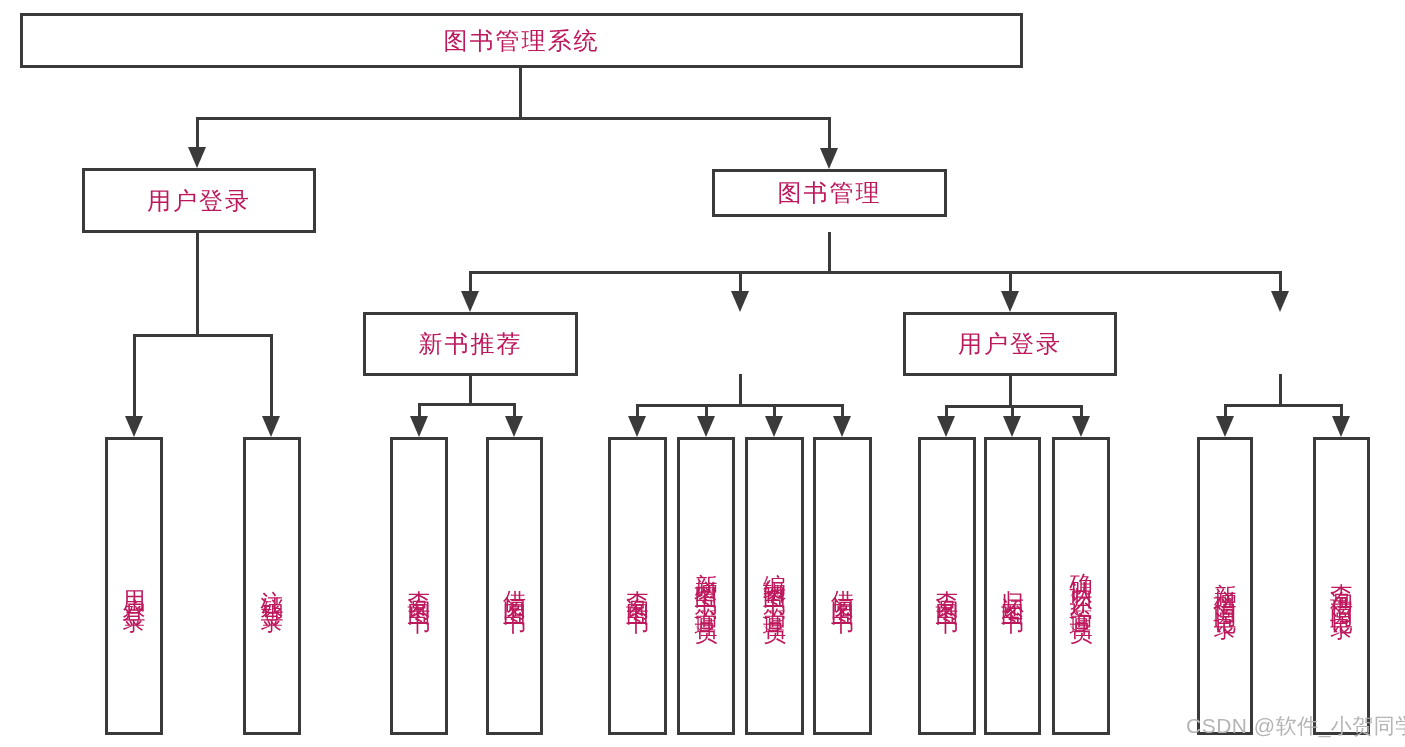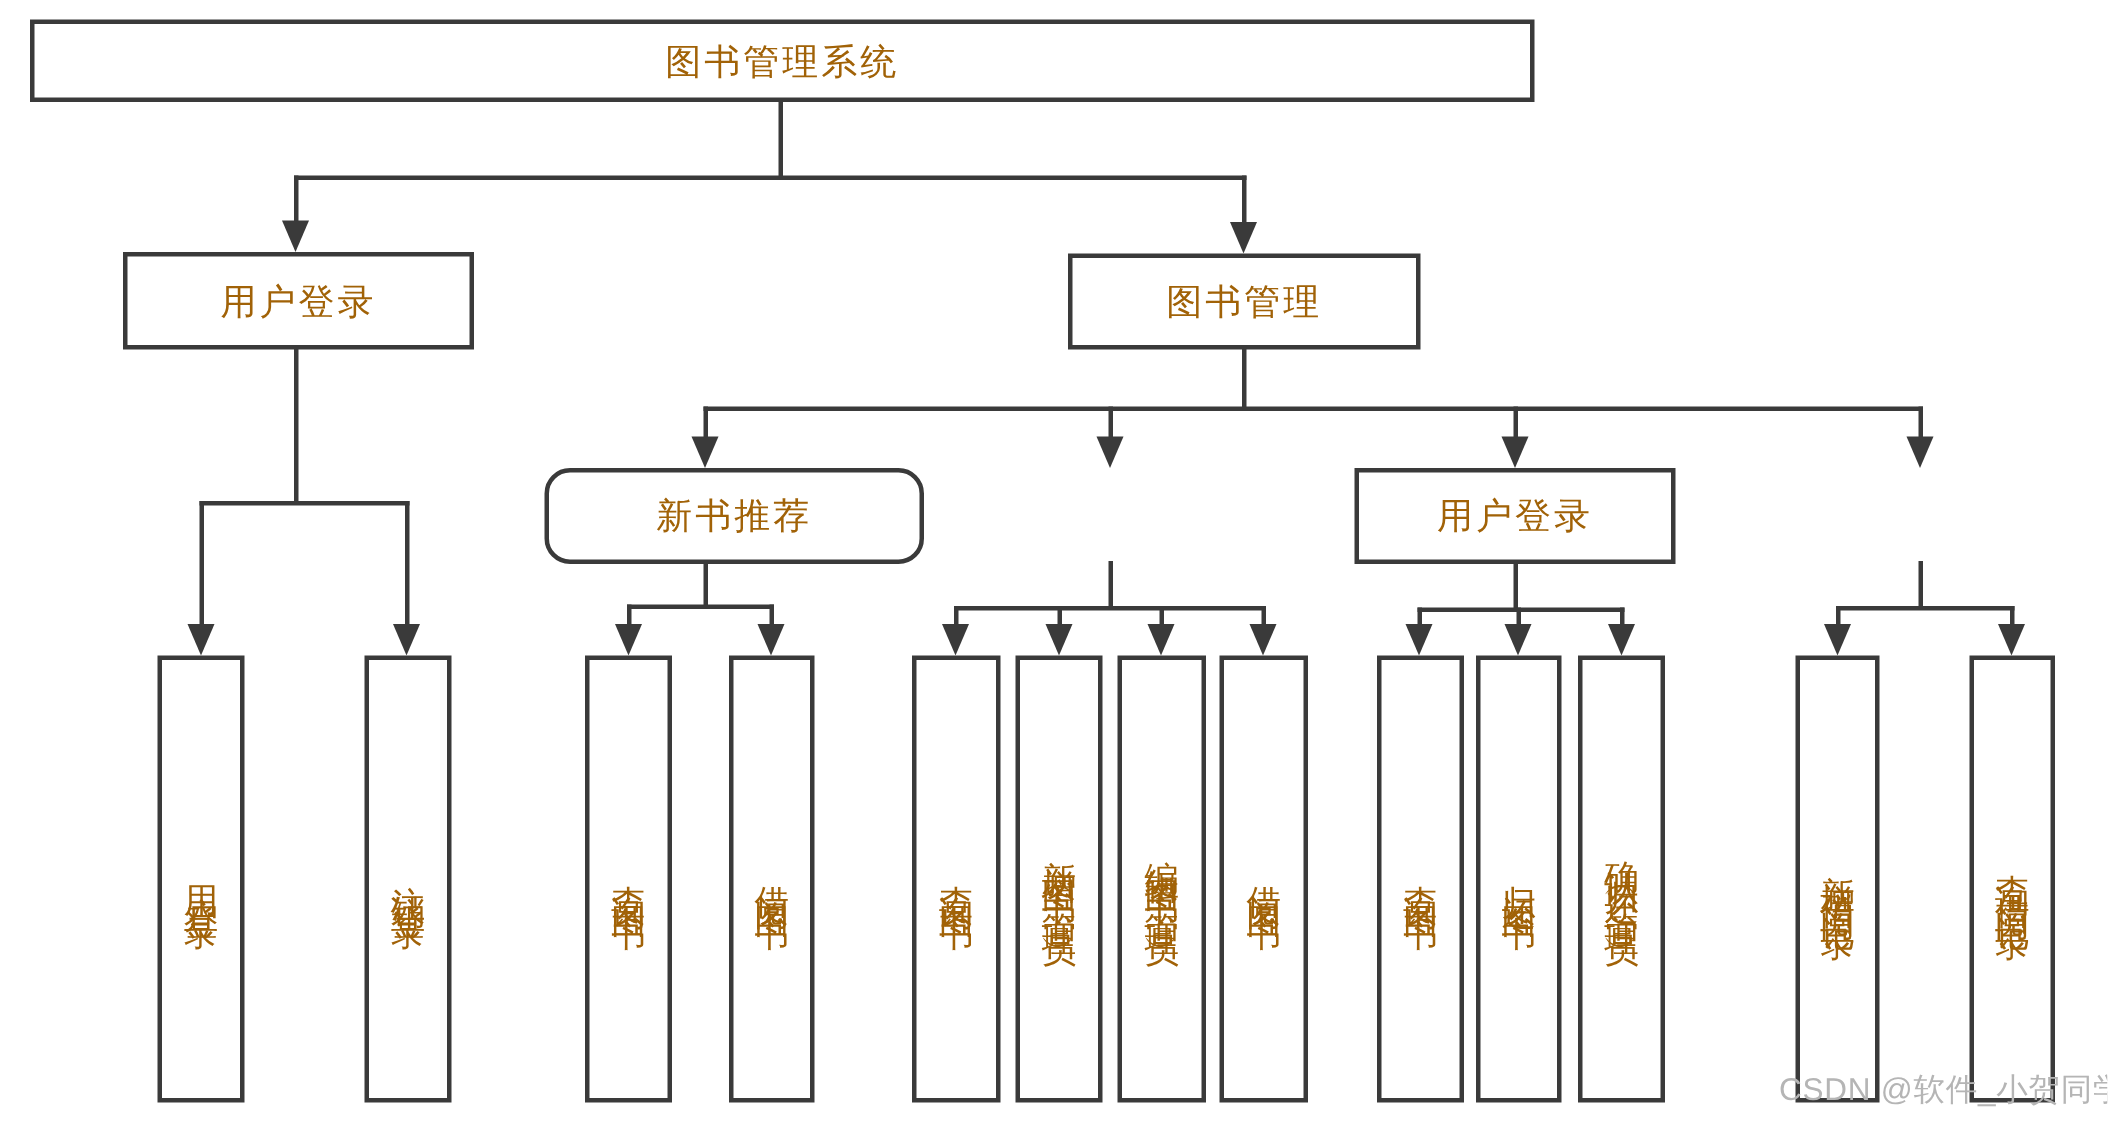--- a/index.html
+++ b/index.html
@@ -3,40 +3,40 @@
 <meta charset="utf-8">
 <style>
   html,body{margin:0;padding:0;background:#fff;}
   #stage{
     position:relative;width:1405px;height:747px;background:#ffffff;
     font-family:"Liberation Sans","DejaVu Sans",sans-serif;overflow:hidden;
   }
   
   .box{
     position:absolute;box-sizing:border-box;border:3px solid #3a3a3a;background:#fff;
-    display:flex;align-items:center;justify-content:center;color:#a16207;
+    display:flex;align-items:center;justify-content:center;color:#be185d;
   }
   .hlabel{font-size:24px;letter-spacing:2px;white-space:nowrap;}
   .vert{writing-mode:vertical-rl;}
   .vlabel{font-size:23px;letter-spacing:7px;line-height:1;}
   
   .vl,.hl{position:absolute;background:#3a3a3a;display:block;}
   .vl{width:3px;}
   .hl{height:3px;}
   
   .ah{
     position:absolute;display:block;width:0;height:0;
     border-left:9px solid transparent;border-right:9px solid transparent;
     border-top:21px solid #3a3a3a;
   }
   
   #root-box   {left:20px;  top:13px;  width:1003px;height:55px;}
   #n-user     {left:82px;  top:168px; width:234px; height:65px;}
-  #n-mgmt     {left:712px; top:169px; width:235px; height:64px;}
-  #n-newrec   {left:363px; top:312px; width:253px; height:64px;border-radius:17px;}
+  #n-mgmt     {left:712px; top:169px; width:235px; height:48px;}
+  #n-newrec   {left:363px; top:312px; width:215px; height:64px;}
   #n-borrow   {left:633px; top:312px; width:214px; height:64px;}
   #n-current  {left:903px; top:312px; width:214px; height:64px;}
   #n-records  {left:1173px;top:312px; width:214px; height:64px;}
   .leaf       {top:437px;height:298px;width:58px;}
   #l-ulogin   {left:105px;}
   #l-logout   {left:243px;}
   #l-recq     {left:390px;}
   #l-recb     {left:486px;width:57px;}
   #l-bbq      {left:608px;width:59px;}
   #l-bbadd    {left:677px;}

